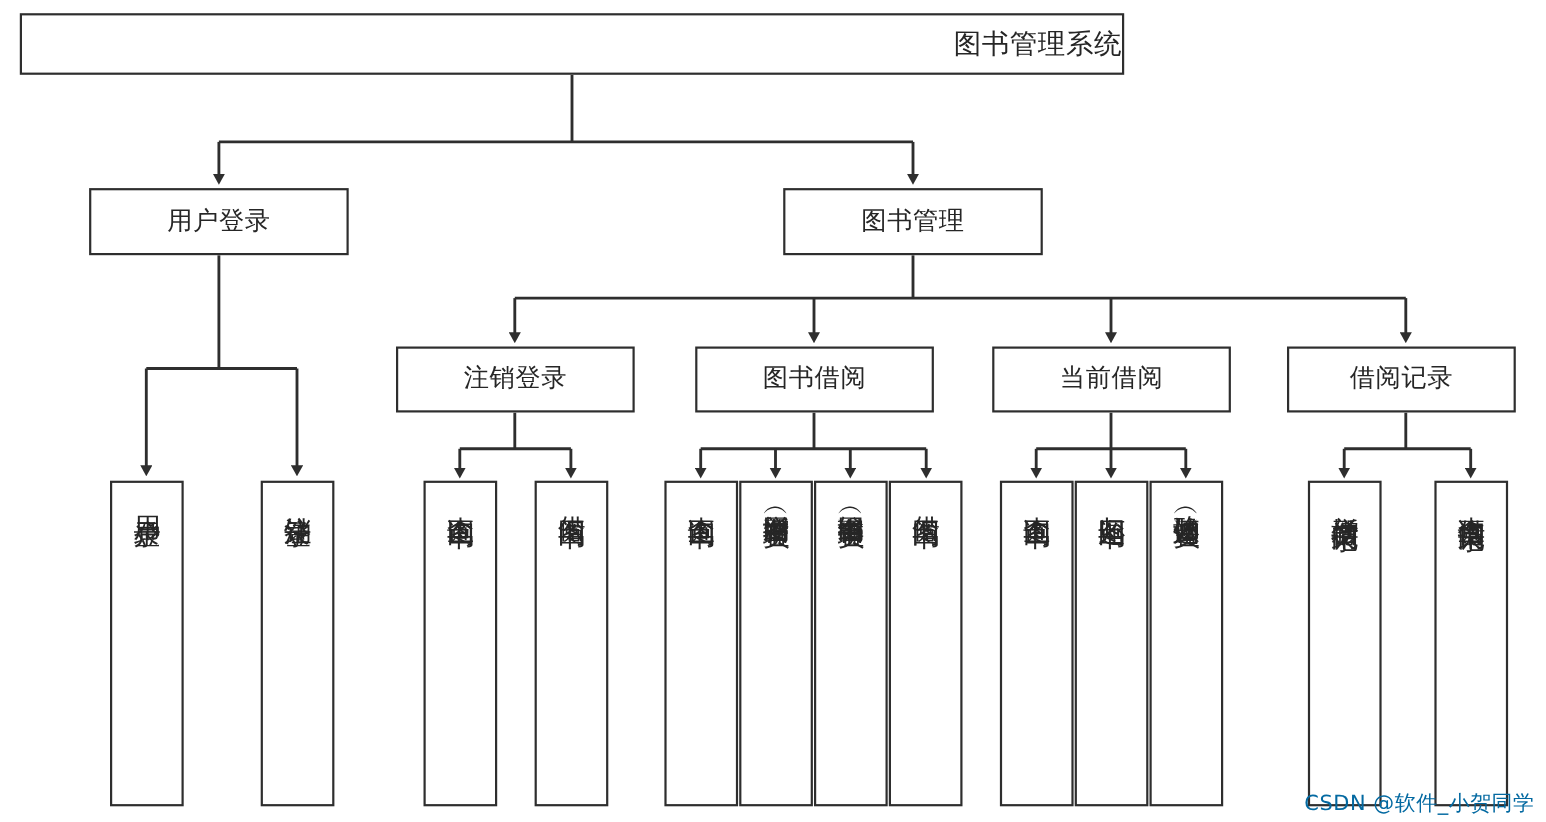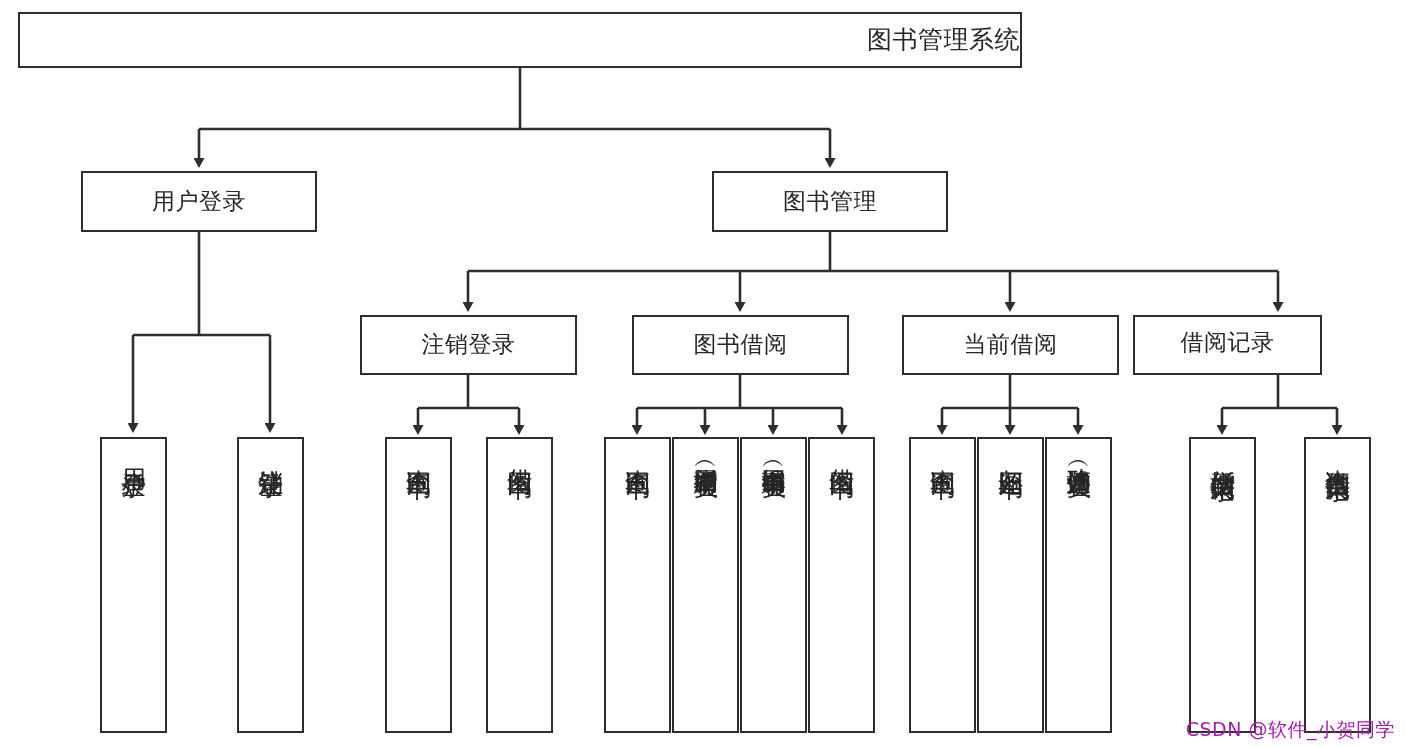--- a/index.html
+++ b/index.html
@@ -59,21 +59,21 @@
   }
   .leaf.tall-text .node-label {
     font-size: 24px;
     letter-spacing: 1px;
   }
   .watermark {
     position: absolute;
     right: 10px;
     bottom: 4px;
     font-size: 19px;
-    color: #a21caf;
+    color: #0369a1;
     white-space: nowrap;
     letter-spacing: 0.5px;
   }
 </style>
 </head>
 <body>
 
 <div id="canvas">
 
   <svg id="wires" viewBox="0 0 1405 747" xmlns="http://www.w3.org/2000/svg">
@@ -145,21 +145,21 @@
   </div>
 
   <div class="node lvl-mid" style="left:902px; top:315px; width:217px; height:60px;">
     <span class="node-label">当前借阅</span>
   </div>
 
   <div class="node lvl-mid" style="left:632px; top:315px; width:217px; height:60px;">
     <span class="node-label">图书借阅</span>
   </div>
 
-  <div class="node lvl-mid" style="left:1133px; top:315px; width:189px; height:60px;font-family:Liberation Mono, monospace;">
+  <div class="node lvl-mid" style="left:1170px; top:315px; width:208px; height:60px;">
     <span class="node-label">借阅记录</span>
   </div>
 
   <div class="node leaf" style="left:100px; top:437px; width:67px; height:296px;">
     <span class="node-label">用户登录</span>
   </div>
 
   <div class="node leaf" style="left:237px; top:437px; width:67px; height:296px;">
     <span class="node-label">注销登录</span>
   </div>

